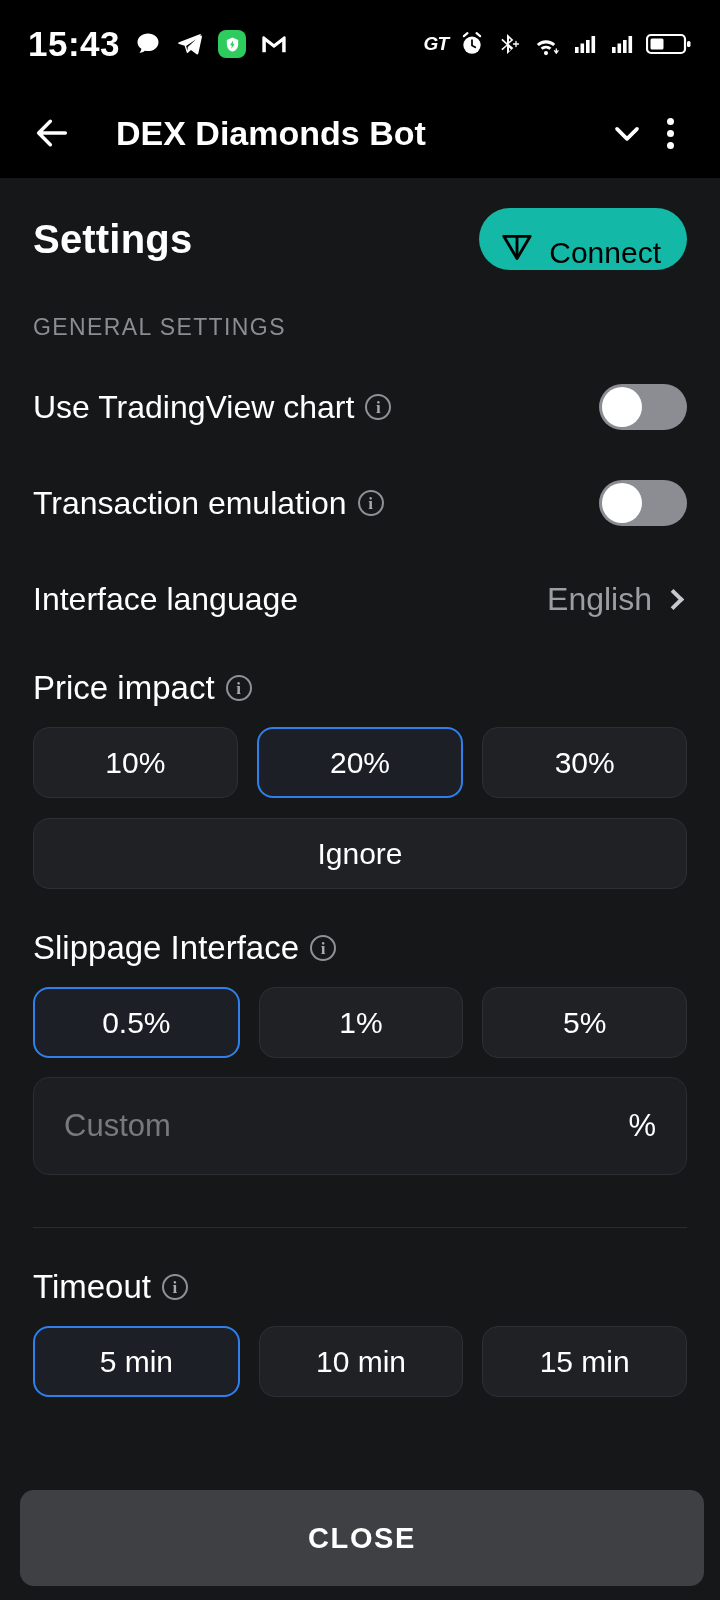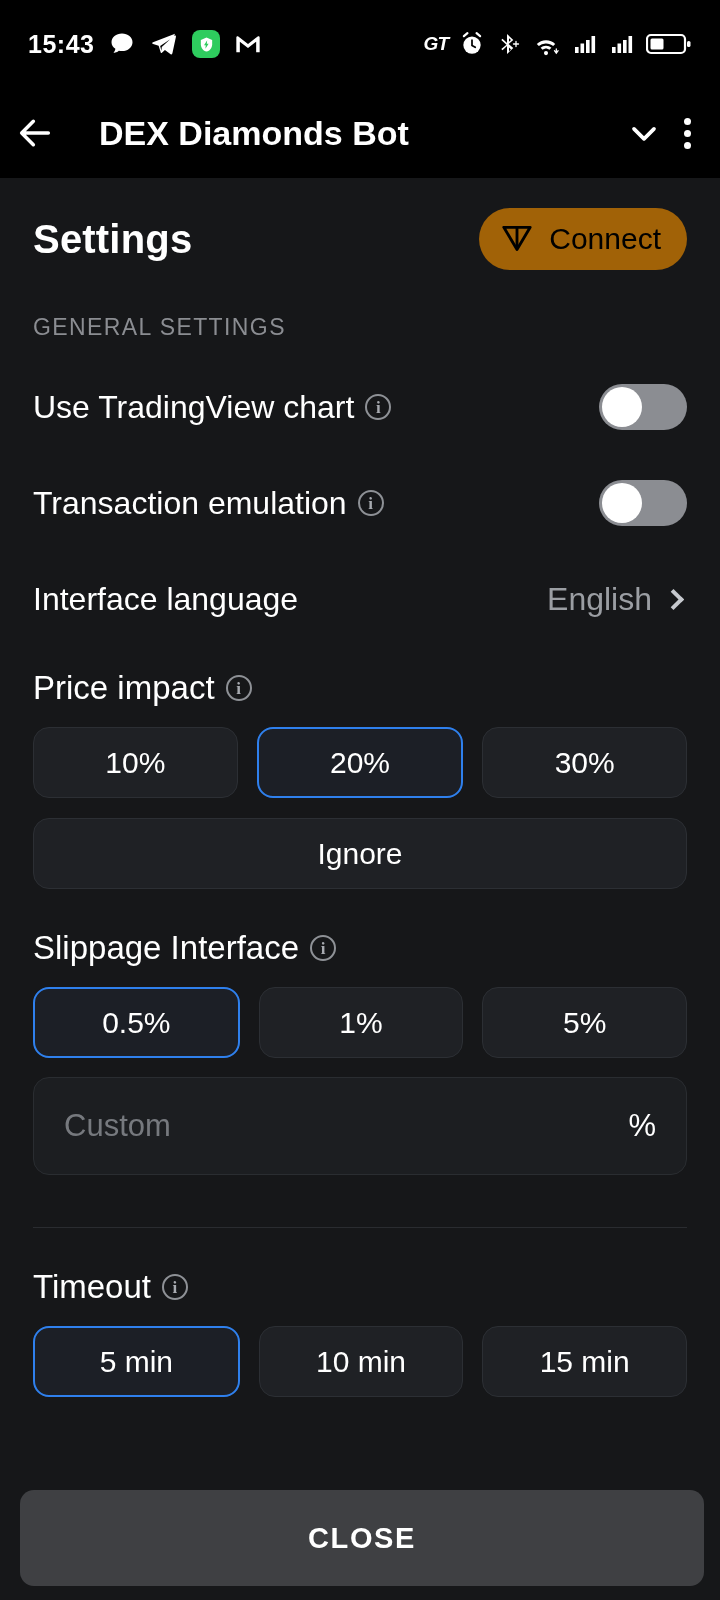--- a/index.html
+++ b/index.html
@@ -21,39 +21,39 @@
   
   .statusbar {
     height: 88px;
     background: #000;
     display: flex;
     align-items: center;
     padding: 0 28px 0 28px;
     color: #fff;
   }
   .sb-left { display: flex; align-items: center; gap: 14px; }
-  .sb-clock { font-size: 25px; font-weight: 700; letter-spacing: .5px; }
+  .sb-clock { font-size: 35px; font-weight: 700; letter-spacing: .5px; }
   .sb-right { margin-left: auto; display: flex; align-items: center; gap: 11px; }
   .sb-ico { display: inline-flex; align-items: center; justify-content: center; }
   .gt-badge {
     font-size: 19px; font-weight: 800; font-style: italic;
     letter-spacing: -1px; color: #fff;
   }
   .app-green {
     width: 28px; height: 28px; border-radius: 8px; background: #2ecc5e;
     display: inline-flex; align-items: center; justify-content: center;
   }
 
   
   .titlebar {
     height: 90px;
     background: #000;
     display: flex;
     align-items: center;
-    padding: 0 13px;
+    padding: 0 30px;
     color: #fff;
   }
   .tb-title {
     font-size: 34px;
     font-weight: 700;
     margin-left: 42px;
     flex: 1;
     white-space: nowrap;
   }
   .tb-btn { display: inline-flex; align-items: center; justify-content: center; cursor: pointer; }
@@ -76,27 +76,27 @@
     padding-top: 30px;
   }
   .sheet-title {
     font-size: 40px;
     font-weight: 700;
     color: #fff;
     letter-spacing: .2px;
   }
   .connect-btn {
     margin-left: auto;
-    background: #a16207;
+    background: #14b8a6;
     color: #000;
     border-radius: 34px;
     height: 62px;
     padding: 0 26px 0 20px;
     display: flex;
-    align-items: center;
+    align-items: flex-end;
     gap: 14px;
     font-size: 30px;
     font-weight: 500;
     cursor: pointer;
   }
 
   .section-label {
     color: #8b8d92;
     font-size: 23px;
     letter-spacing: 1.4px;

